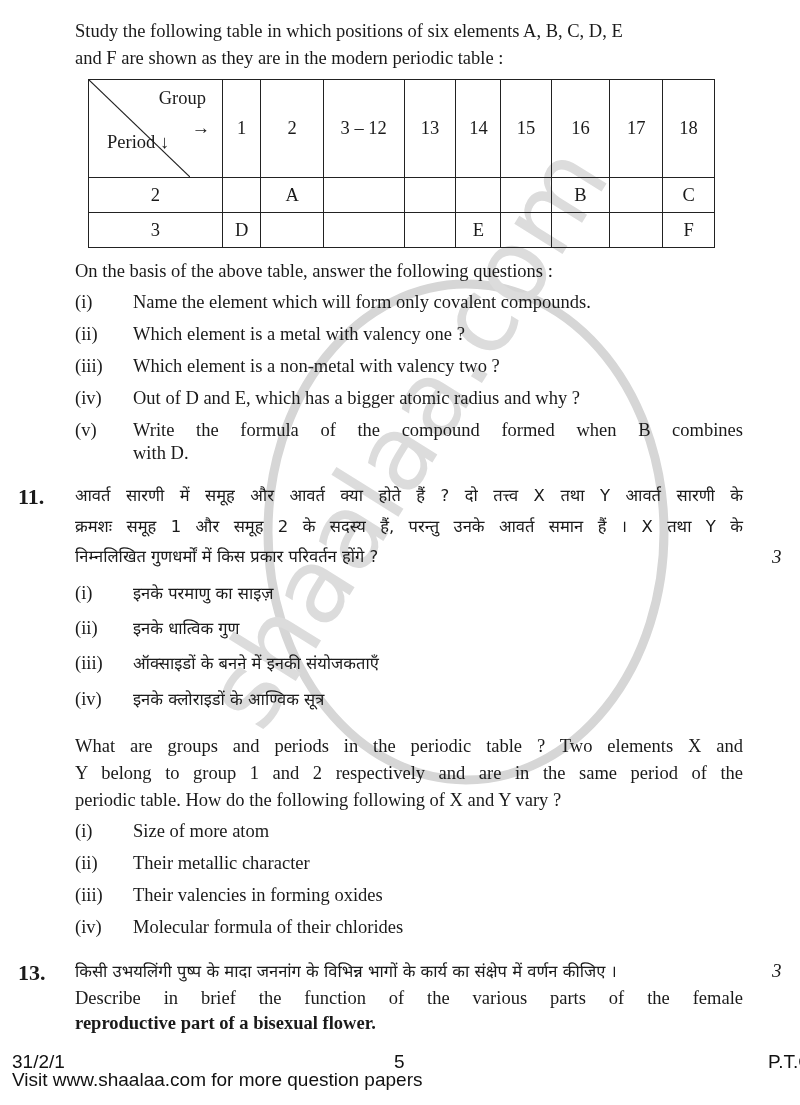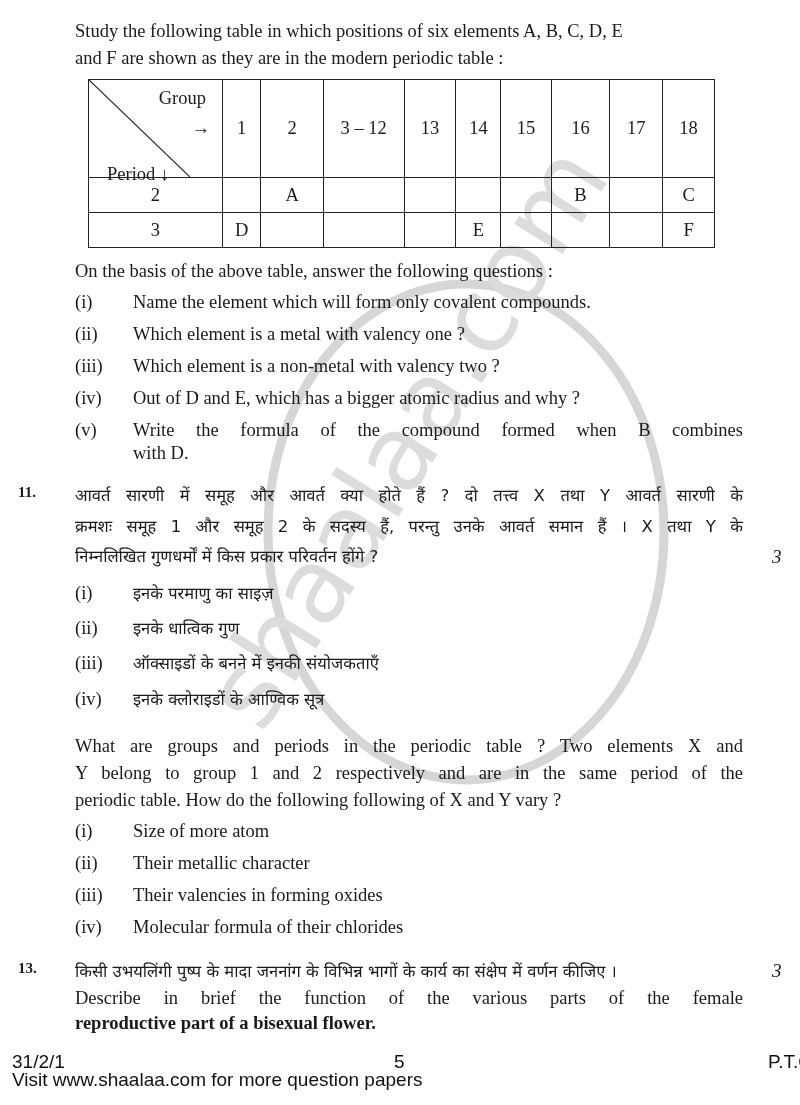--- a/index.html
+++ b/index.html
@@ -6,33 +6,33 @@
   body { width:800px; height:1105px; position:relative; overflow:hidden;
          font-family:"DejaVu Serif","Liberation Serif",serif; color:#1a1a1a; }
   .page { position:absolute; left:0; top:0; width:800px; height:1105px; }
   .serif { font-family:"Liberation Serif","DejaVu Serif",serif; }
   .t { position:absolute; font-size:18.5px; line-height:23px; white-space:nowrap; }
   .para { position:absolute; left:75px; width:668px; font-size:18.5px; line-height:23px; }
   .justify { text-align:justify; text-align-last:justify; }
   .item { position:absolute; left:75px; width:670px; height:23px; font-size:18.5px; line-height:23px; }
   .item .roman { position:absolute; left:0; top:0; }
   .item .txt { position:absolute; left:58px; top:0; white-space:nowrap; }
-  .qnum { position:absolute; left:18px; font-weight:bold; font-size:15px; }
+  .qnum { position:absolute; left:18px; font-weight:bold; font-size:22px; }
   .marks { position:absolute; left:772px; font-style:italic; font-size:19px; }
   .hindi { font-family:"DejaVu Sans","Liberation Sans",sans-serif; font-size:16.5px; }
 
   table.pt { position:absolute; left:88px; top:79px; border-collapse:collapse; width:627px; }
   table.pt td { border:1.3px solid #222; text-align:center; font-size:18.5px; padding:0; }
   table.pt tr.hdr td { height:97px; }
   table.pt tr.r td { height:34px; }
   td.corner { position:relative; width:100px; }
   td.corner svg { position:absolute; left:0; top:0; }
   .corner .grp { position:absolute; right:16px; top:8px; }
   .corner .arr { position:absolute; right:12px; top:38px; }
-  .corner .per { position:absolute; left:18px; top:84px; }
+  .corner .per { position:absolute; left:18px; top:52px; }
 
   .footer { position:absolute; font-family:"Liberation Sans","DejaVu Sans",sans-serif; font-size:19px; color:#111; }
   .wm { position:absolute; left:0; top:0; pointer-events:none; }
 </style>
 </head>
 <body>
 
 <div class="page">
 
   <svg class="wm" width="800" height="1105">

